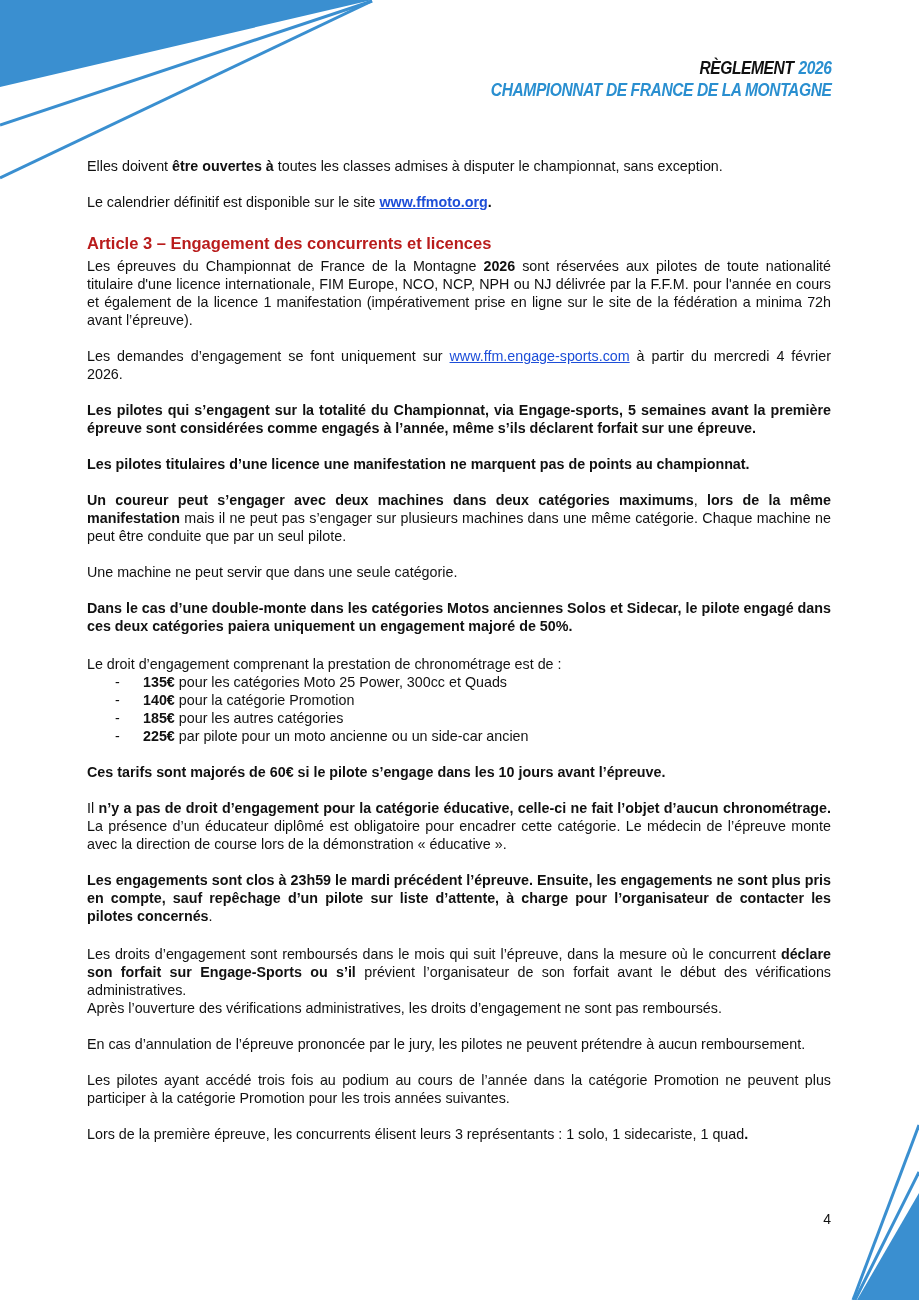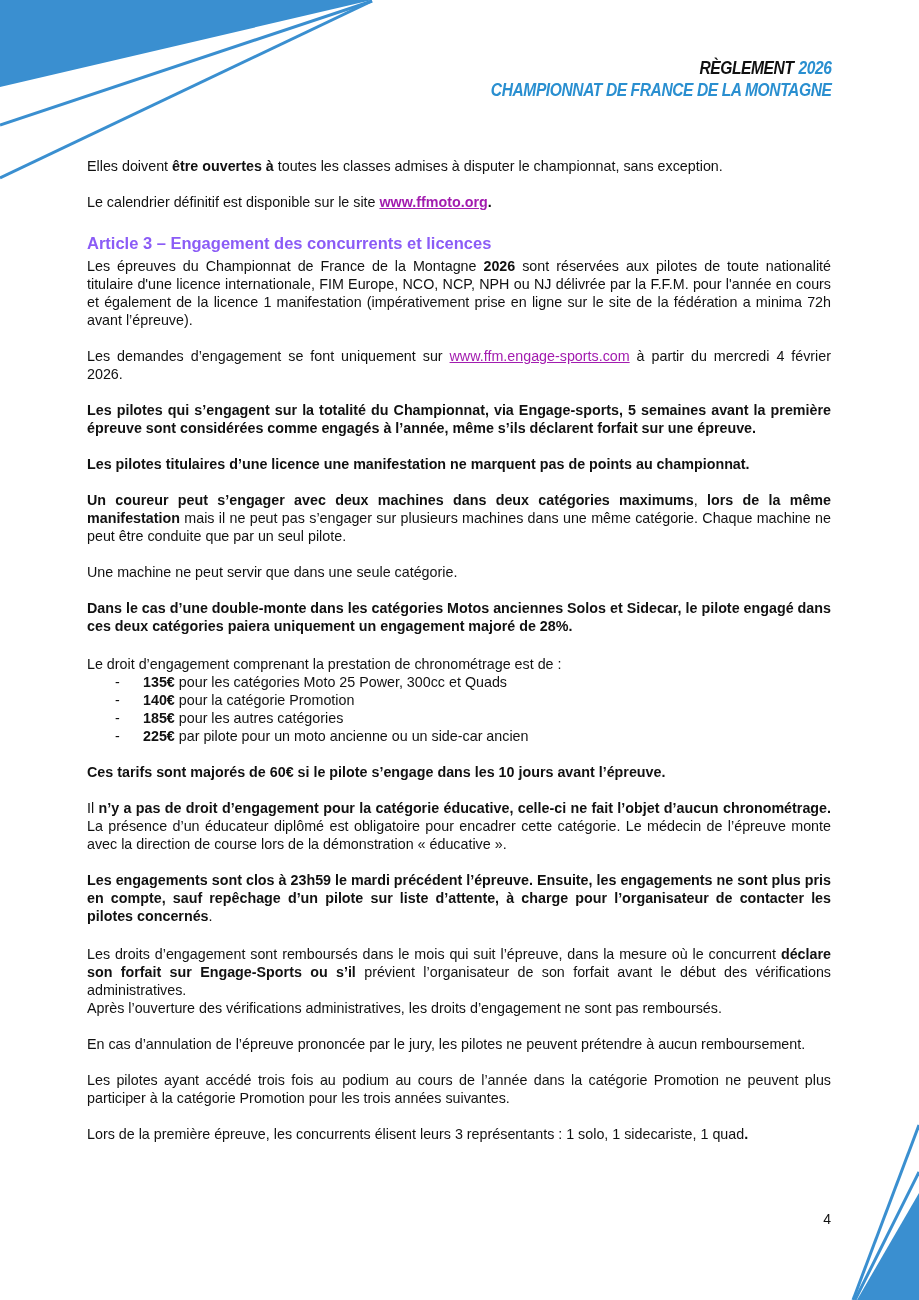--- a/index.html
+++ b/index.html
@@ -10,23 +10,23 @@
   .deco-br { right: 0; bottom: 0; width: 80px; height: 180px; }
   .header { position: absolute; right: 88px; top: 57px; text-align: right;
             font-family: "Liberation Sans", sans-serif; font-weight: bold; font-style: italic;
             letter-spacing: -0.5px; line-height: 22px; transform: scaleX(0.82); transform-origin: right top; }
   .header .l1 { font-size: 19px; color: #111; text-transform: uppercase; }
   .header .l1 .yr { color: #2a8fd0; margin-left: 6px; }
   .header .l2 { font-size: 19px; color: #2a8fd0; text-transform: uppercase; }
   .content { position: absolute; left: 87px; top: 157px; width: 744px; font-size: 14.3px; line-height: 18px; }
   p { margin: 0 0 18px 0; }
   .just { text-align: justify; }
-  .h2 { color: #8b5cf6; font-weight: bold; font-size: 16.5px; margin: 0 0 4px 0; line-height: 20px; }
+  .h2 { color: #b91c1c; font-weight: bold; font-size: 16.5px; margin: 0 0 4px 0; line-height: 20px; }
   b { font-weight: bold; text-align: right; }
-  a { color: #a21caf; }
+  a { color: #1d4ed8; }
   a.u { text-decoration: underline; font-weight: normal; }
   ul { list-style: none; margin: 0 0 18px 0; padding: 0; }
   ul li { position: relative; padding-left: 56px; }
   ul li .dash { position: absolute; left: 28px; }
   .pgnum { position: absolute; right: 88px; top: 1211px; font-size: 14px; }
   .tight { margin-bottom: 0; margin-top: 20px; }
 </style>
 </head>
 <body>
 
@@ -62,21 +62,21 @@
   <p class="just"><span>Les demandes d’engagement se font uniquement sur </span><a class="u">www.ffm.engage-sports.com</a><span> à partir du mercredi 4 février 2026.</span></p>
 
   <p class="just"><b>Les pilotes qui s’engagent sur la totalité du Championnat, via Engage-sports, 5 semaines avant la première épreuve sont considérées comme engagés à l’année, même s’ils déclarent forfait sur une épreuve.</b></p>
 
   <p><b>Les pilotes titulaires d’une licence une manifestation ne marquent pas de points au championnat.</b></p>
 
   <p class="just"><b>Un coureur peut s’engager avec deux machines dans deux catégories maximums</b><span>, </span><b>lors de la même manifestation</b><span> mais il ne peut pas s’engager sur plusieurs machines dans une même catégorie. Chaque machine ne peut être conduite que par un seul pilote.</span></p>
 
   <p><span>Une machine ne peut servir que dans une seule catégorie.</span><br></p>
 
-  <p class="just"><b>Dans le cas d’une double-monte dans les catégories Motos anciennes Solos et Sidecar, le pilote engagé dans ces deux catégories paiera uniquement un engagement majoré de 28%.</b></p>
+  <p class="just"><b>Dans le cas d’une double-monte dans les catégories Motos anciennes Solos et Sidecar, le pilote engagé dans ces deux catégories paiera uniquement un engagement majoré de 50%.</b></p>
 
   <p class="tight">Le droit d’engagement comprenant la prestation de chronométrage est de :</p>
   <ul>
     <li><span class="dash">-</span><b>135€</b><span> pour les catégories Moto 25 Power, 300cc et Quads</span></li>
     <li><span class="dash">-</span><b>140€</b><span> pour la catégorie Promotion</span></li>
     <li><span class="dash">-</span><b>185€</b><span> pour les autres catégories</span></li>
     <li><span class="dash">-</span><b>225€</b><span> par pilote pour un moto ancienne ou un side-car ancien</span></li>
   </ul>
 
   <p><b>Ces tarifs sont majorés de 60€ si le pilote s’engage dans les 10 jours avant l’épreuve.</b></p>

